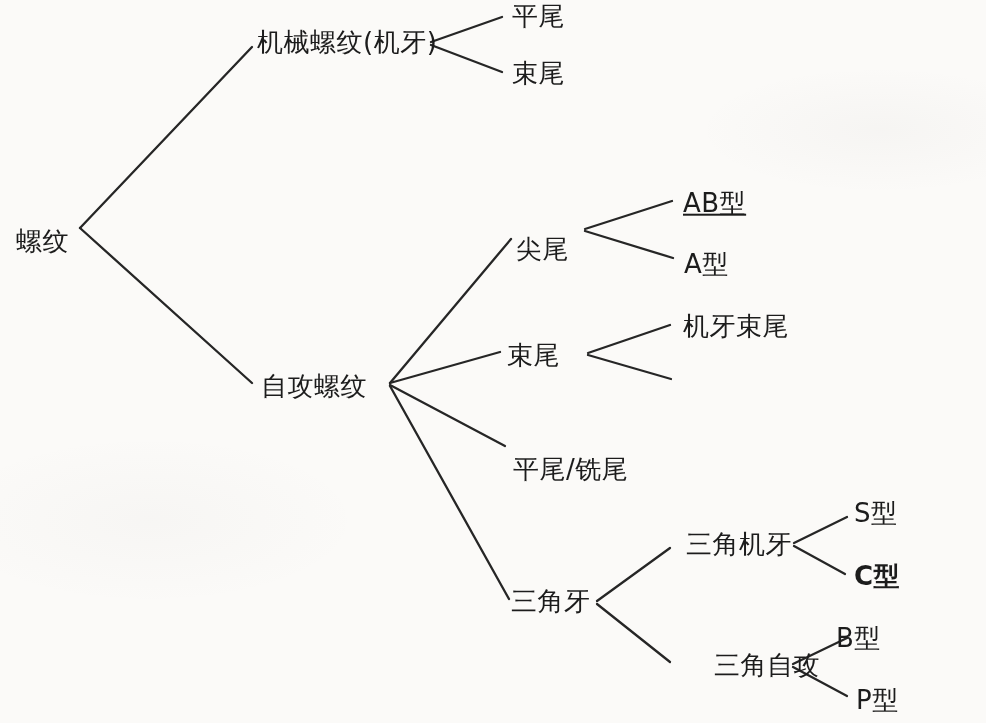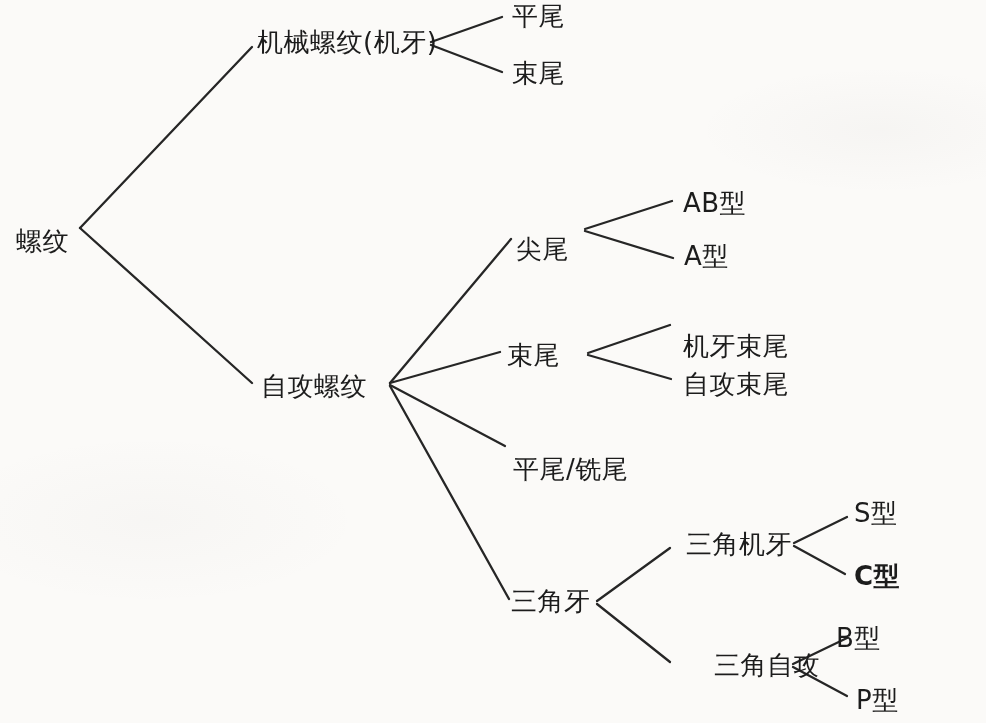--- a/index.html
+++ b/index.html
@@ -72,25 +72,24 @@
   <div class="node" style="left:257px; top:42px;">机械螺纹(机牙)</div>
 
   <div class="node" style="left:512px; top:16px;">平尾</div>
   <div class="node" style="left:512px; top:73px;">束尾</div>
 
   <div class="node" style="left:516px; top:249px;text-align:right;">尖尾</div>
   <div class="node" style="left:507px; top:355px;">束尾</div>
   <div class="node" style="left:513px; top:450px;margin-top:19px;">平尾/铣尾</div>
   <div class="node" style="left:511px; top:601px;">三角牙</div>
 
-  <div class="node" style="left:683px; top:203px;">AB型</div>
-  <div class="node" style="left:684px; top:256px;">A型</div>
+  <div class="node" style="left:683px; top:203px;text-decoration:underline;">AB型</div>
+  <div class="node" style="left:684px; top:264px;">A型</div>
 
-  <div class="node" style="left:683px; top:326px;margin-top:20px;">机牙束尾</div>
-  <div class="node" style="left:683px; top:384px;">自攻束尾</div>
+  <div class="node" style="left:683px; top:326px;">机牙束尾</div>
 
   <div class="node" style="left:686px; top:544px;">三角机牙</div>
   <div class="node" style="left:714px; top:665px;">三角自攻</div>
 
   <div class="node" style="left:854px; top:513px;">S型</div>
   <div class="node" style="left:854px; top:576px;font-weight:bold;">C型</div>
 
   <div class="node" style="left:836px; top:638px;">B型</div>
   <div class="node" style="left:856px; top:700px;">P型</div>
 

